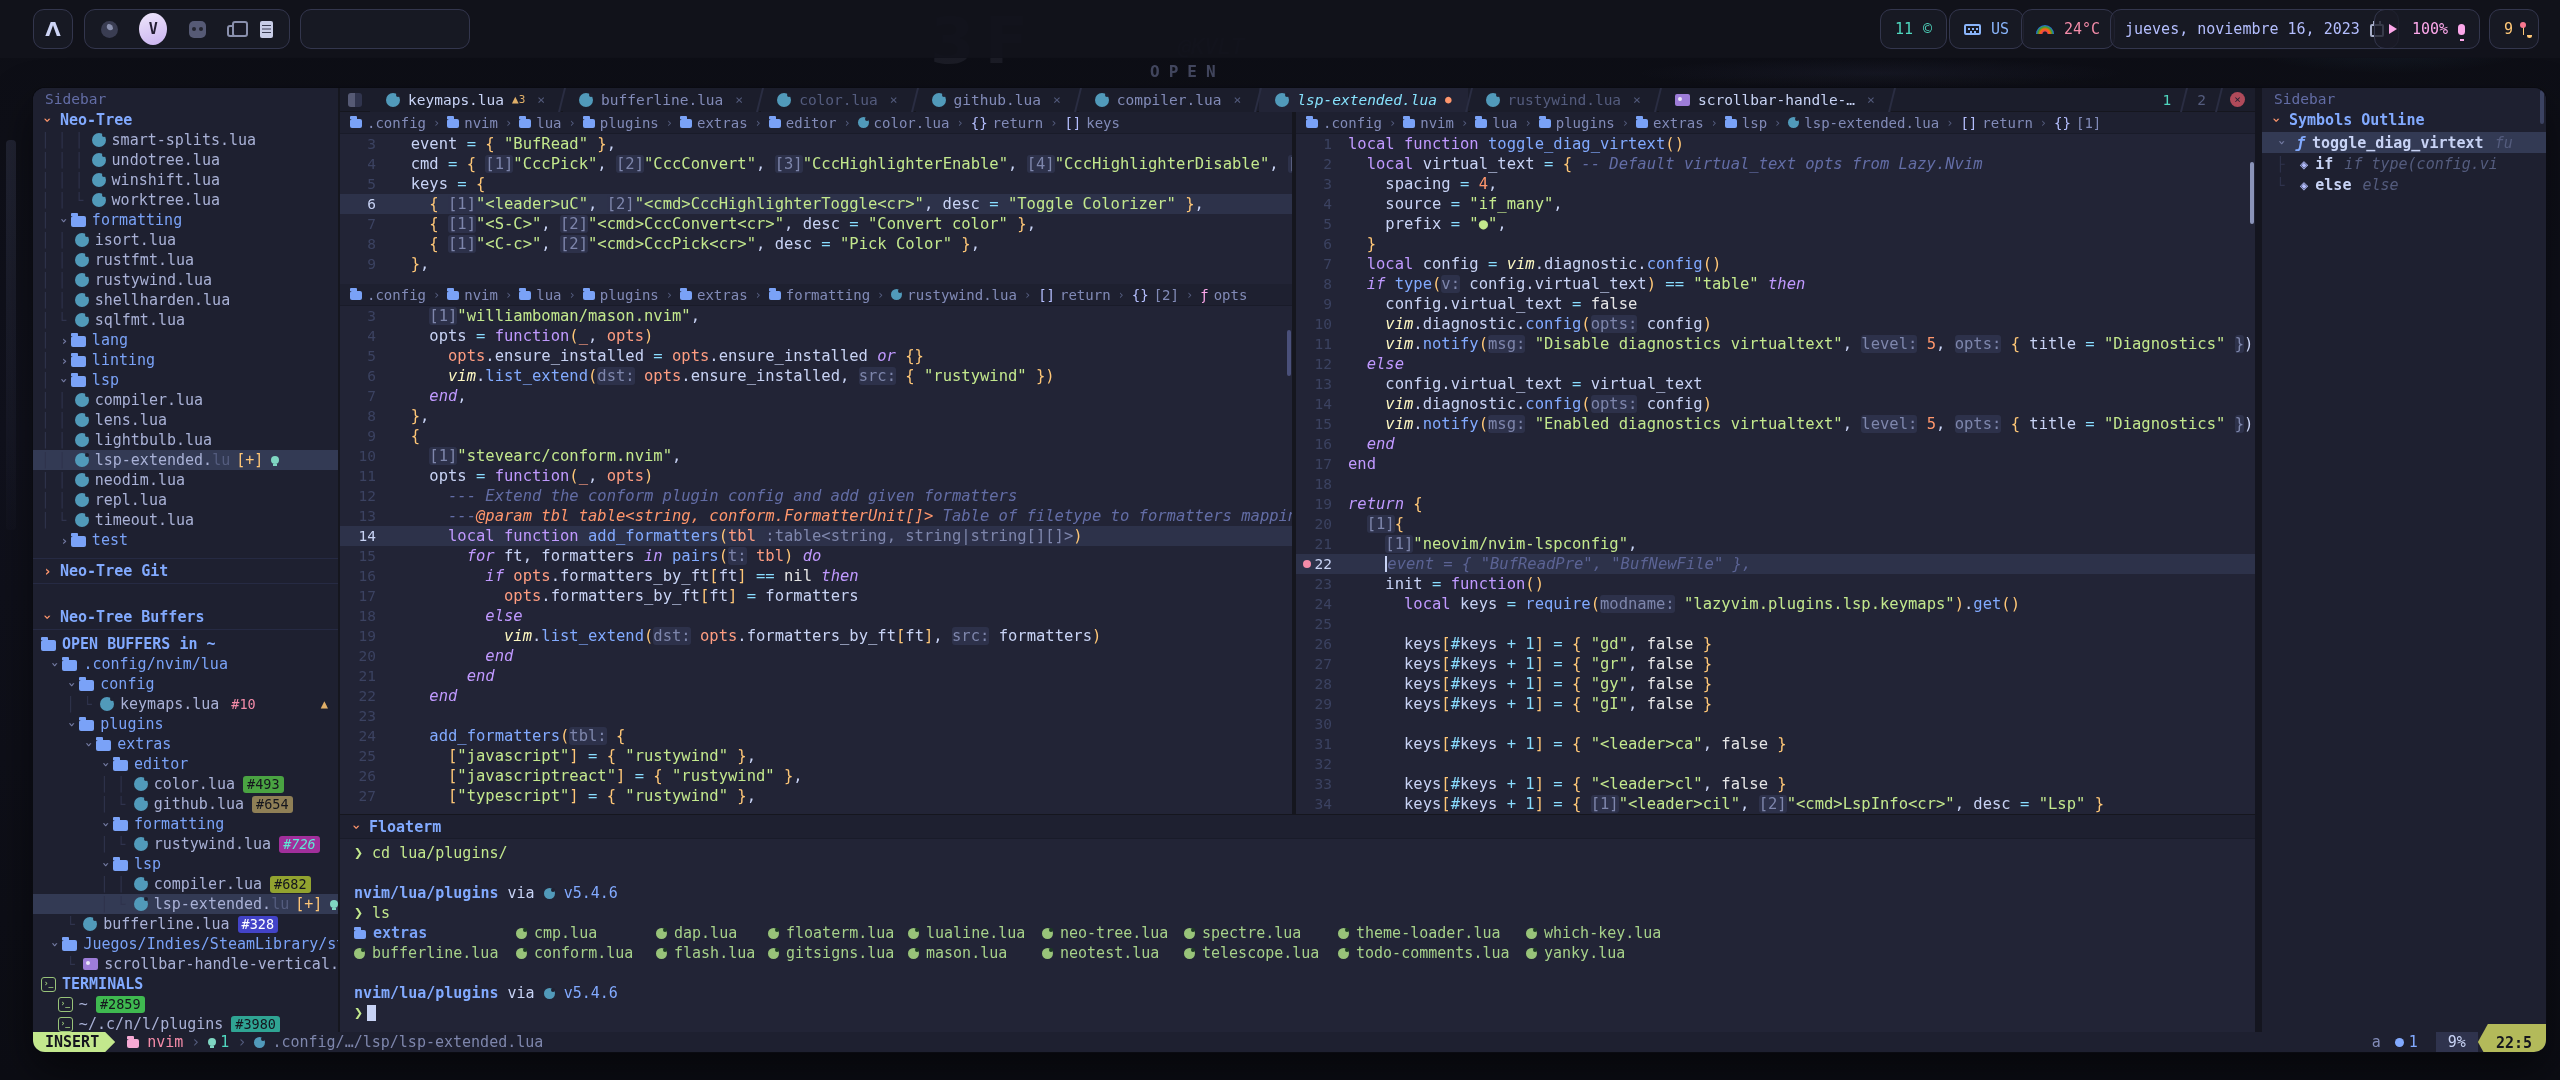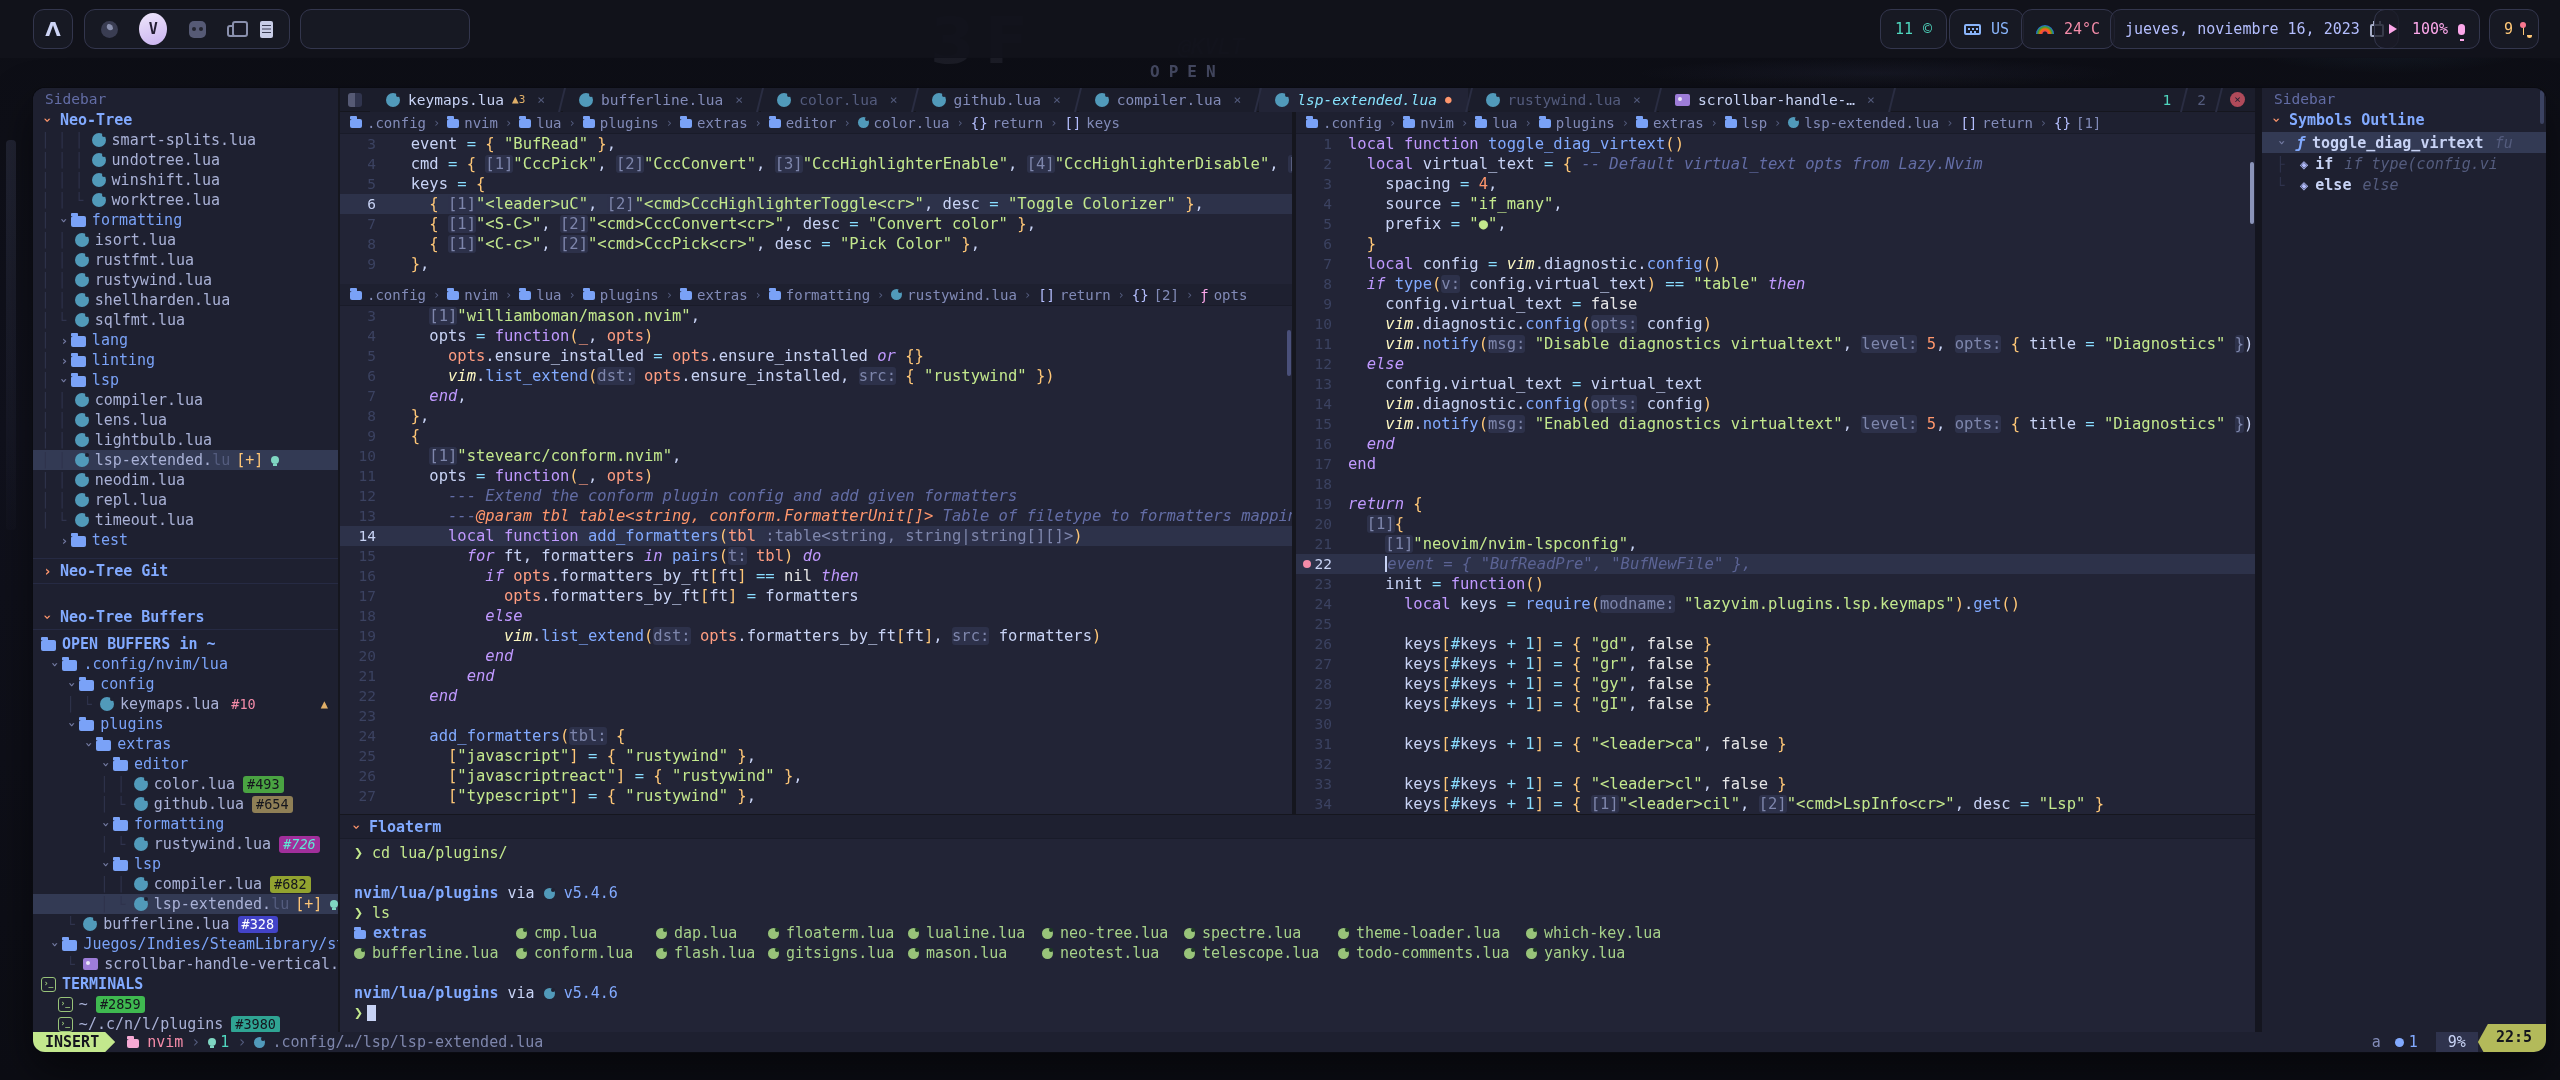--- a/index.html
+++ b/index.html
@@ -149,21 +149,21 @@
   
   #lualine{position:absolute;left:0;top:944px;width:2513px;height:20px;background:#1e2030;display:flex;align-items:center;font-size:15px}
   #mode{background:#c3e88d;color:#15161e;font-weight:bold;padding:0 16px 0 12px;height:20px;line-height:20px;clip-path:polygon(0 0,calc(100% - 10px) 0,100% 50%,calc(100% - 10px) 100%,0 100%)}
   .llsep{color:#545c7e;margin:0 8px}
   .llproj{color:#f38ba8}.llcount{color:#4fd6be}.llpath{color:#7e86ac}
   #llright{margin-left:auto;display:flex;align-items:center;height:20px}
   .llreg{color:#828bb8;margin-right:14px}
   .llbuf{color:#82aaff;display:flex;align-items:center;gap:5px;margin-right:18px}
   .lldot{width:9px;height:9px;border-radius:50%;background:#82aaff}
   .llscroll{background:#2f334d;color:#c8d3f5;padding:0 12px;height:20px;line-height:20px}
-  #lloc{background:#b3ba5a;color:#15161e;font-weight:bold;padding:3px 14px 0 18px;height:36px;line-height:20px;clip-path:polygon(10px 0,100% 0,100% 100%,10px 100%,0 50%)}
+  #lloc{background:#b3ba5a;color:#15161e;font-weight:bold;padding:9px 14px 0 18px;height:36px;line-height:20px;clip-path:polygon(10px 0,100% 0,100% 100%,10px 100%,0 50%)}
 </style>
 </head>
 <body>
 
 <div id="wall">
   <span class="wp-big">3F</span>
   <span class="wp-open">OPEN</span>
   <span class="wp-sig">@KVLT</span>
   <span class="wp-band"></span>
   <span class="wp-glow"></span>

